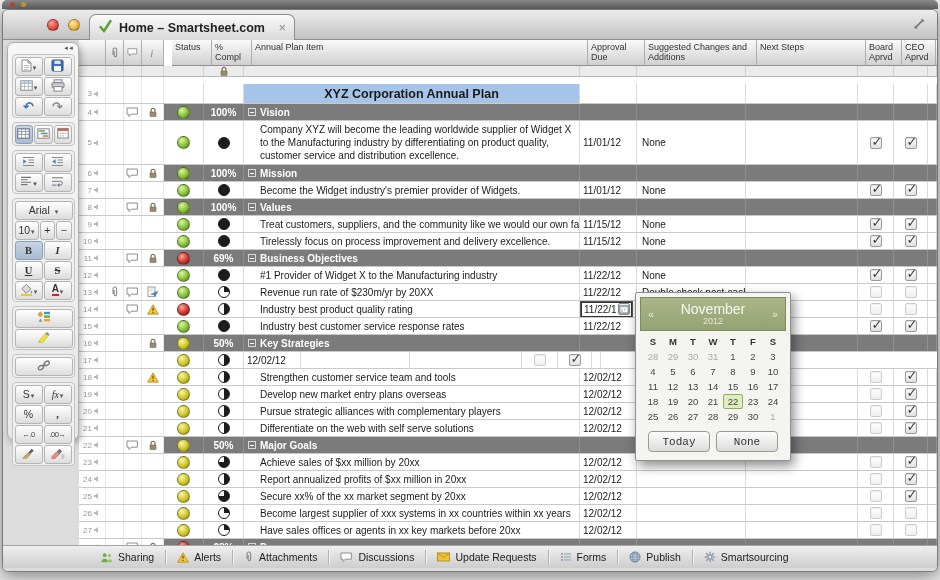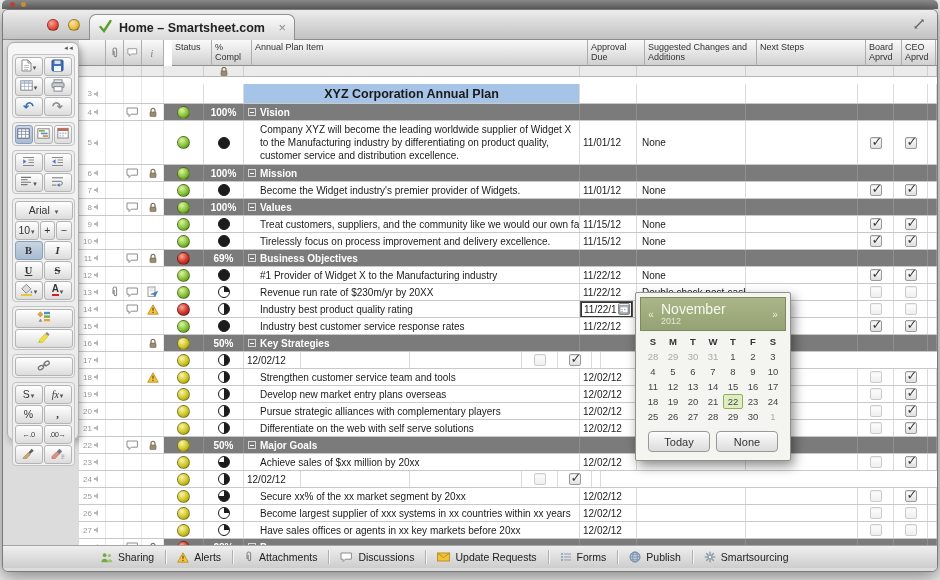--- a/index.html
+++ b/index.html
@@ -105,29 +105,29 @@
             background:linear-gradient(#fff,#ccc); margin-left:1px; display:flex;
             align-items:center; justify-content:center; flex:none; }
 
   
   .cal { position:absolute; left:632px; top:252px; width:156px; background:#f4f4f0;
          border:1px solid #8f8f8f; border-radius:2px; box-shadow:3px 5px 12px rgba(0,0,0,.45);
          z-index:20; padding:4px; }
   .cal-h { background:linear-gradient(#aab688,#95a273); border:1px solid #7e8a5e; height:34px;
            display:flex; align-items:center; color:#f6f8ee; margin-bottom:3px; }
   .cal-nav { width:20px; text-align:center; font-size:10px; color:#e8ecd8; }
-  .cal-title { flex:1; line-height:1.05; }
+  .cal-title { flex:1; text-align:center; line-height:1.05; }
   .cal-month { font-size:14px; } .cal-year { font-size:9px; color:#e4e8d4; }
   .cal-grid { display:grid; grid-template-columns:repeat(7,20px); justify-content:center; }
   .cal-grid .dh { font-weight:bold; color:#333; }
   .cal-grid span { height:15px; font-size:9.5px; display:flex; align-items:center;
                    justify-content:center; color:#444; }
   .cal-grid span.muted { color:#aaa; }
   .cal-grid span.sel { background:#dfeec2; border:1px solid #94ad56; border-radius:2px; }
-  .cal-btns { display:flex; justify-content:space-between; padding:7px 8px 4px 8px; }
+  .cal-btns { display:flex; justify-content:space-between; padding:7px 8px 4px 8px;font-family:Liberation Mono, monospace; }
   .cal-btn { width:62px; height:21px; border:1px solid #999; border-radius:4px;
              background:linear-gradient(#fcfcfc,#dcdcdc); font-size:11px; color:#333;
              font-family:inherit; }
 
   
   .footer { position:absolute; left:0; right:0; bottom:3px; height:23px;
             background:linear-gradient(#efefef,#cdcdcd); border-top:1px solid #a5a5a5;
             display:flex; align-items:center; padding-left:86px; }
   .ftab { display:flex; align-items:center; gap:5px; font-size:10.5px; color:#222;
           padding:0 11px; height:100%; }
@@ -1200,20 +1200,23 @@
               </span>
             </div>
             <div class="c brd2" style="width: 18px;"></div>
             <div class="c brd2" style="width: 18px;"></div>
             <div class="c brd2" style="width: 22px;"></div>
             <div class="c brd center" style="width: 40px;">
               <span class="ball yellow"></span>
             </div>
             <div class="c brd center" style="width: 40px;">
               <span class="pie" style="background: conic-gradient(rgb(28, 28, 28) 180deg, rgb(255, 255, 255) 0deg);"></span>
+            </div>
+            <div class="c brd" style="width: 336px;">
+              <span class="item-txt">Report annualized profits of $xx million in 20xx</span>
             </div>
             <div class="c brd" style="width: 57px;">
               <span class="datetxt">12/02/12</span>
             </div>
             <div class="c brd" style="width: 109px;"></div>
             <div class="c brd" style="width: 112px;"></div>
             <div class="c brd center" style="width: 36px;">
               <span class="cb unchecked"></span>
             </div>
             <div class="c brd center" style="width: 34px;">

